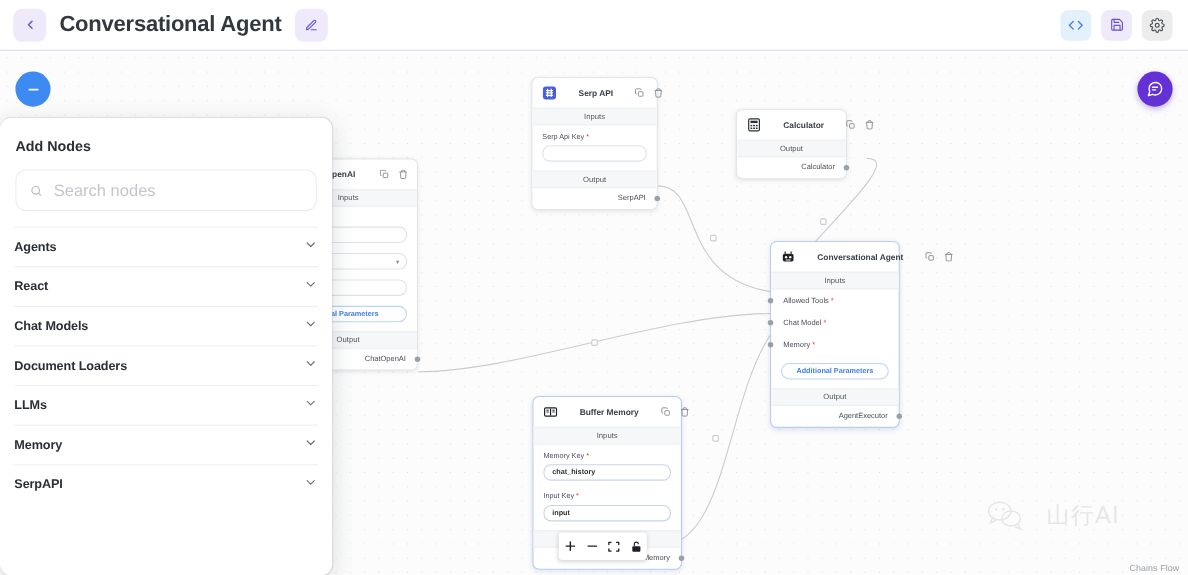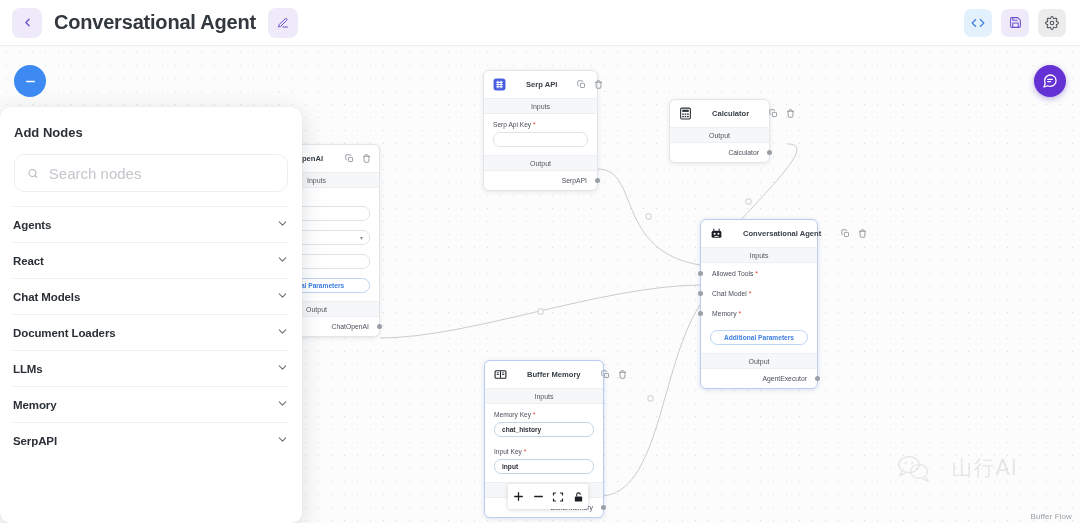--- a/index.html
+++ b/index.html
@@ -365,21 +365,21 @@
       </div>
 
       <div class="addparam">Additional Parameters</div>
       <div class="sect">Output</div>
       <div class="outrow">
         <span>AgentExecutor</span>
         <span class="dot r"></span>
       </div>
     </div>
 
-    <div class="node sel" style="left:484px; top:314px; width:120px;">
+    <div class="node sel" style="left:484px; top:314px; width:136px;">
       <div class="node-hd">
         <svg class="node-ico" viewBox="0 0 24 24">
           <rect x="2" y="5" width="20" height="14" rx="2" fill="none" stroke="#1c2026" stroke-width="2"></rect>
           <path d="M12 6v12" stroke="#1c2026" stroke-width="2"></path>
           <path d="M5 9h4M5 12h4M15 9h4M15 12h4" stroke="#1c2026" stroke-width="1.6"></path>
           </svg>
         <span class="node-title">Buffer Memory</span>
         <span class="node-acts">
           <svg width="9" height="9" viewBox="0 0 24 24" fill="none" stroke="#7b8087" stroke-width="2">
             <rect x="9" y="9" width="11" height="11" rx="2"></rect>
@@ -418,21 +418,21 @@
         <ellipse cx="14" cy="12" rx="12" ry="9.5"></ellipse>
         <path d="M6 20l-2.5 5 6-3" stroke-linecap="round" stroke-linejoin="round"></path>
         <ellipse cx="26" cy="20" rx="10" ry="8"></ellipse>
         <path d="M34 27l2.5 4.5-5.5-2.5" stroke-linecap="round" stroke-linejoin="round"></path>
         <circle cx="10" cy="10" r="1.3" fill="#b6b9be" stroke="none"></circle>
         <circle cx="18" cy="10" r="1.3" fill="#b6b9be" stroke="none"></circle>
       </svg>
       <span class="wm-txt">山行AI</span>
     </div>
 
-    <div class="rf-attr">Buffer Flow</div>
+    <div class="rf-attr">Chains Flow</div>
 
     <div class="zoomctl">
       <button>
         <svg width="13" height="13" viewBox="0 0 24 24" stroke="#1c2026" stroke-width="2.4" stroke-linecap="round">
           <path d="M12 5v14M5 12h14"></path>
           </svg>
       </button>
       <button>
         <svg width="13" height="13" viewBox="0 0 24 24" stroke="#1c2026" stroke-width="2.4" stroke-linecap="round">
           <path d="M5 12h14"></path>

